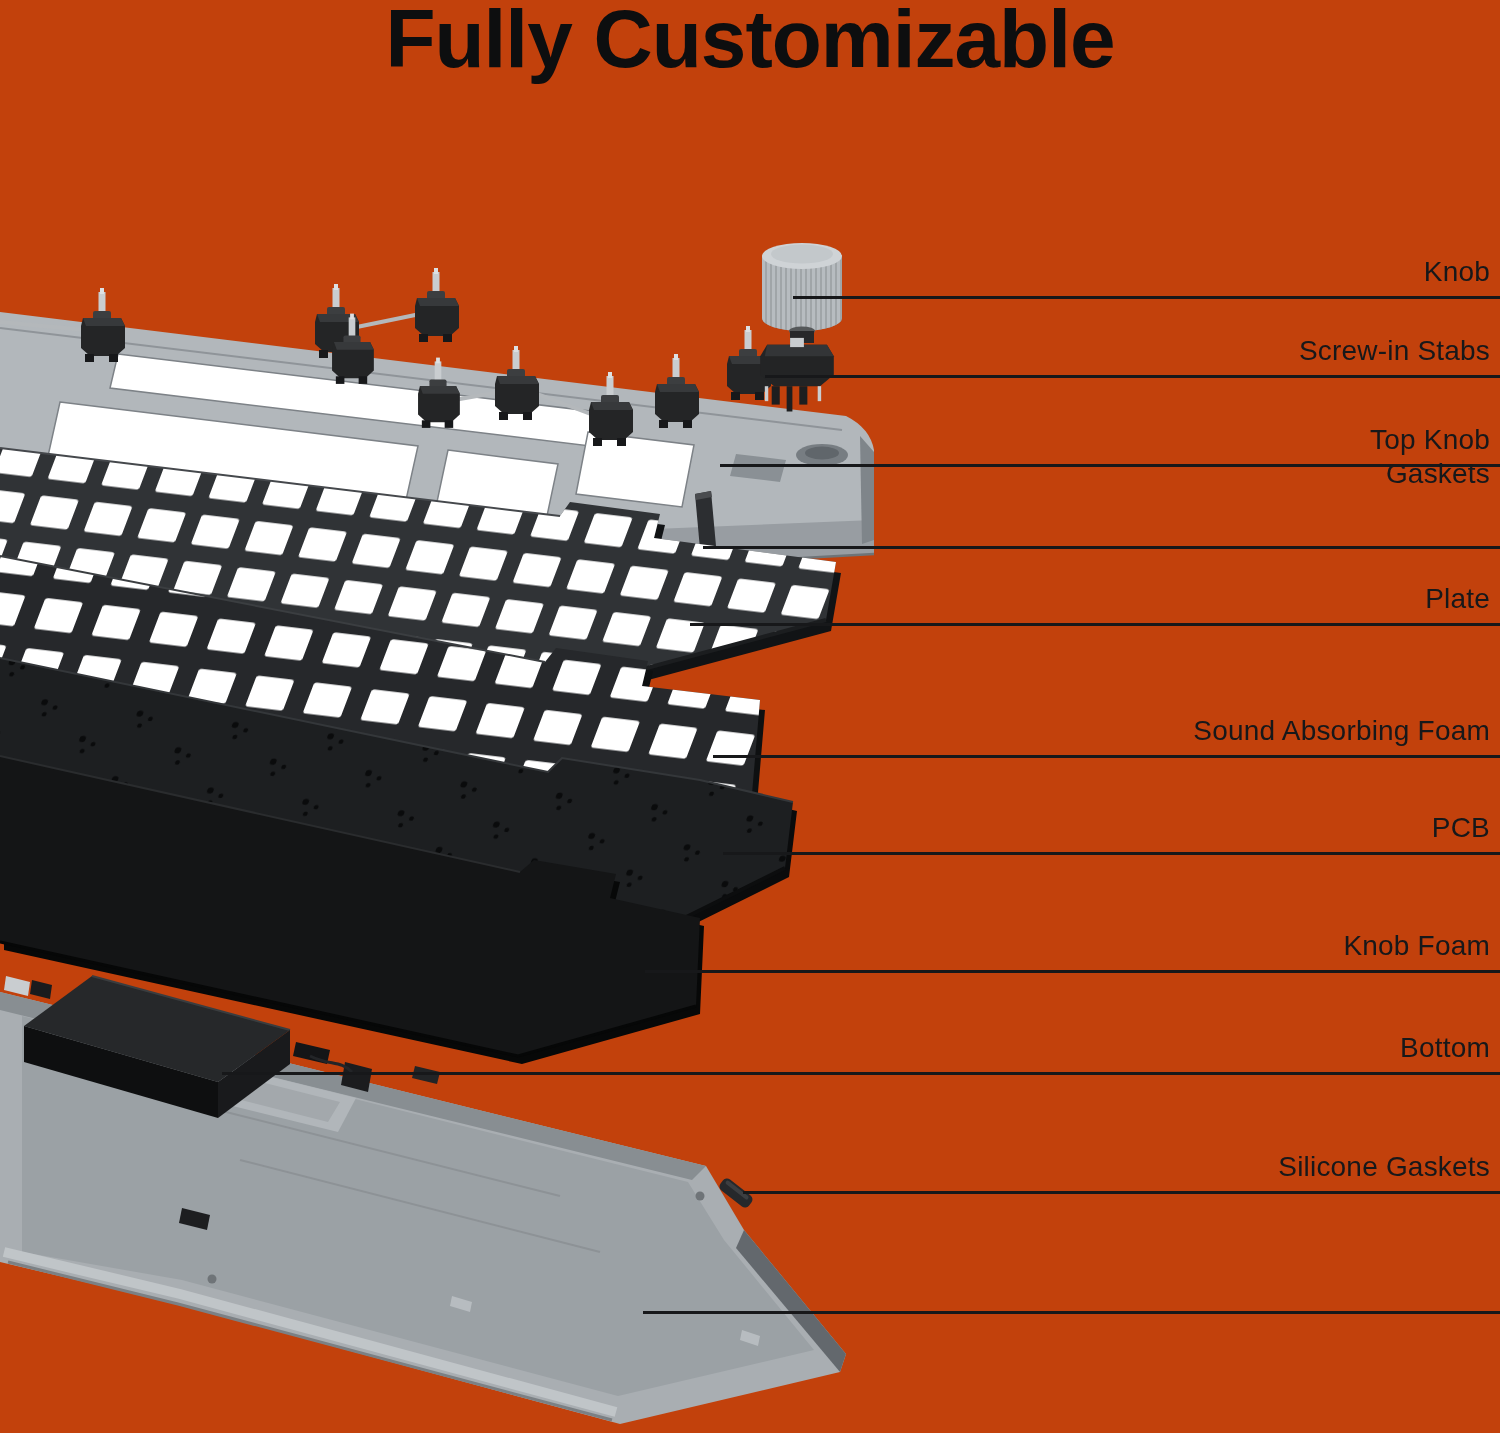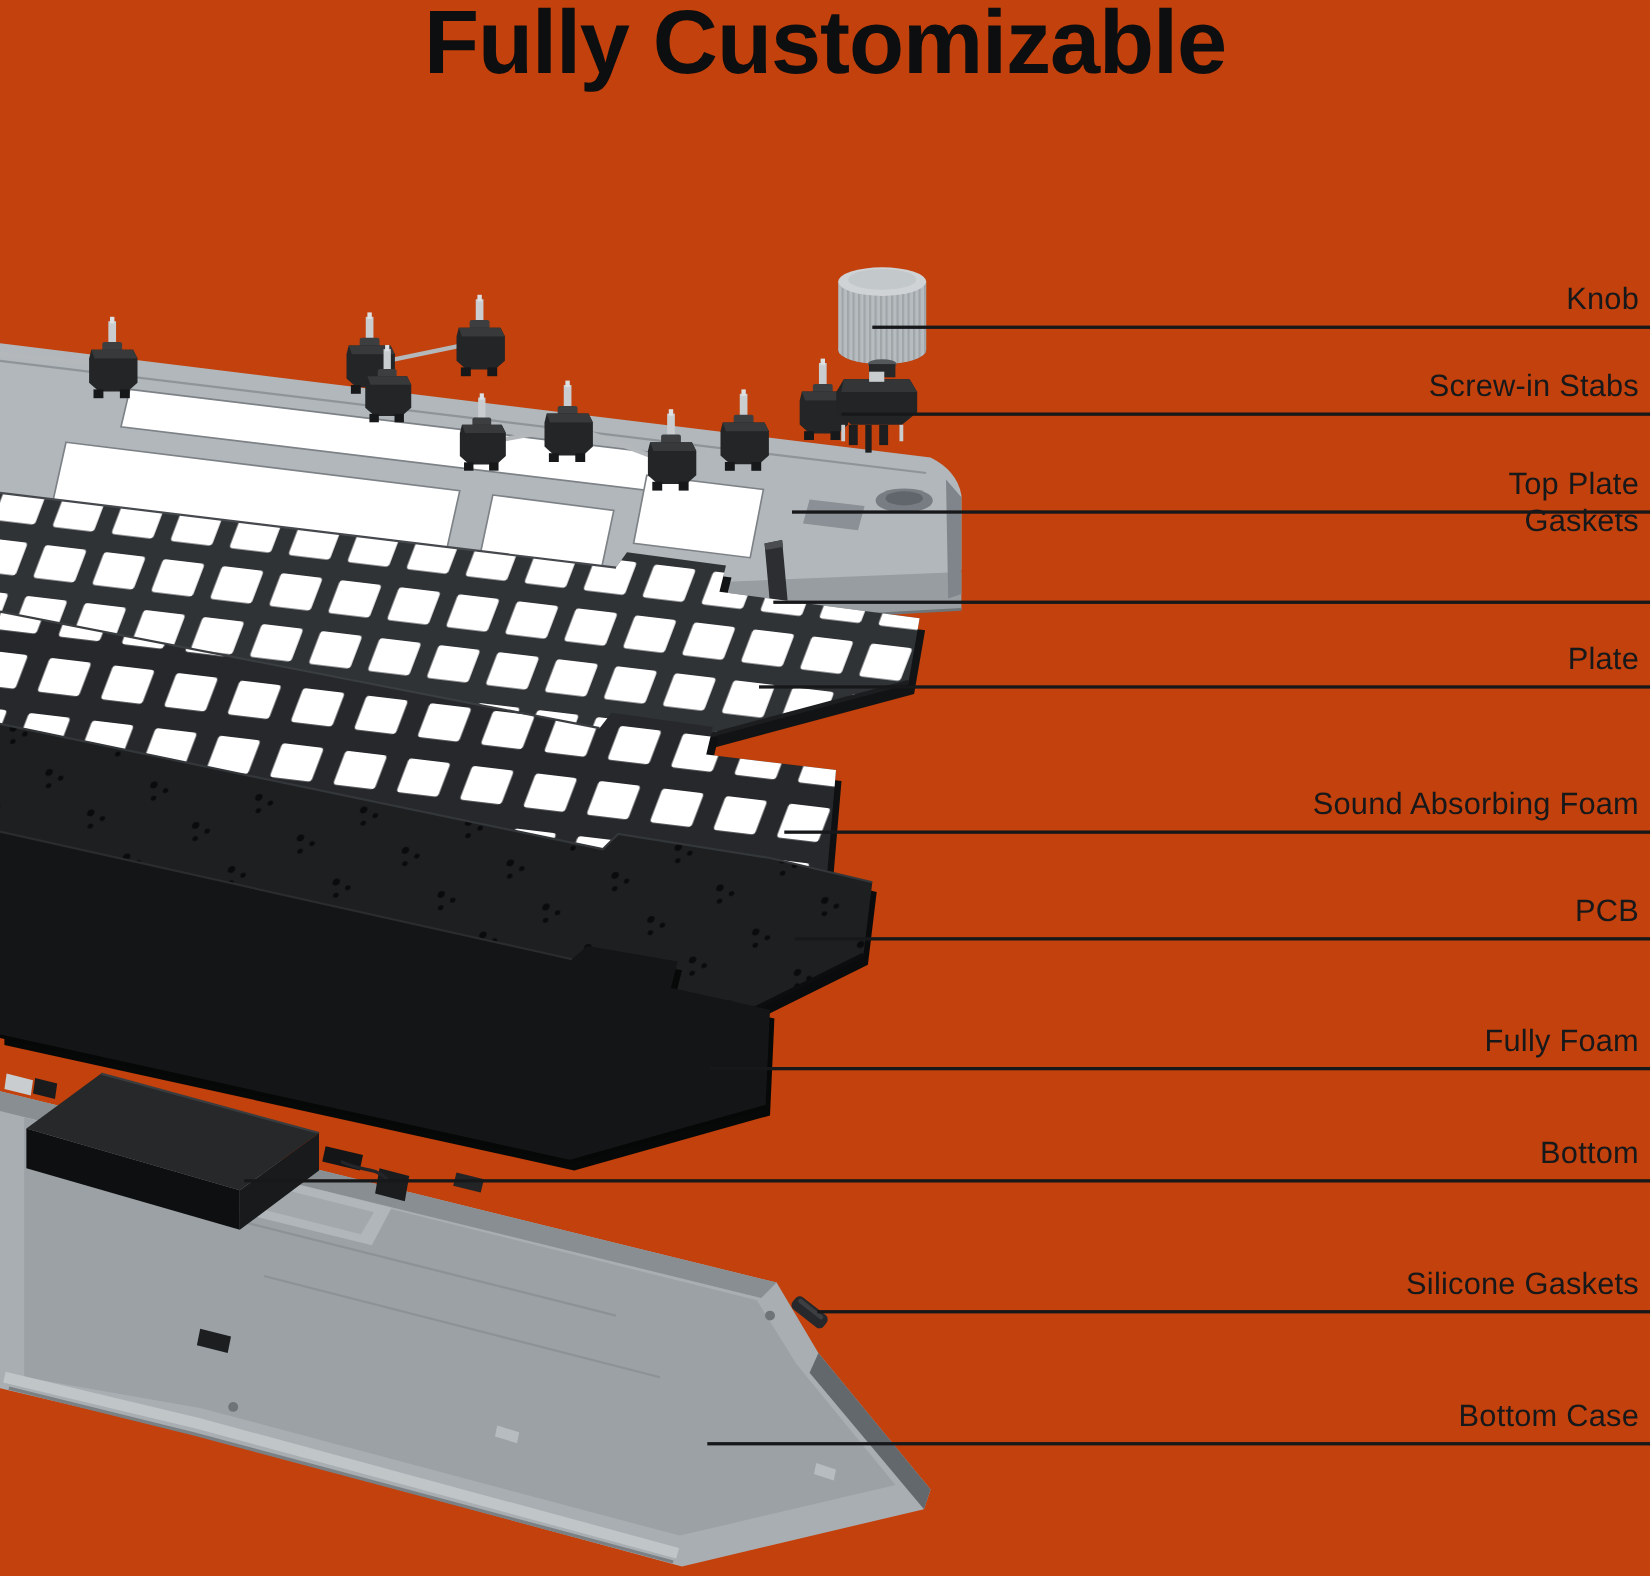--- a/index.html
+++ b/index.html
@@ -179,32 +179,31 @@
       <rect x="721" y="1188" width="28" height="4" rx="2" fill="#3c3e41"></rect>
     </g>
   </svg>
 
   <div id="label-layer">
       <div class="leader" style="top: 295.5px; left: 793px; width: 707px; background: rgb(23, 24, 26);"></div>
       <div class="diagram-label" style="bottom: 1147px; color: rgb(23, 24, 26);">Knob</div>
       <div class="leader" style="top: 374.5px; left: 765px; width: 735px; background: rgb(23, 24, 26);"></div>
       <div class="diagram-label" style="bottom: 1068px; color: rgb(23, 24, 26);">Screw-in Stabs</div>
       <div class="leader" style="top: 463.5px; left: 720px; width: 780px; background: rgb(23, 24, 26);"></div>
-      <div class="diagram-label" style="bottom: 979px; color: rgb(23, 24, 26);">Top Plate</div>
+      <div class="diagram-label" style="bottom: 979px; color: rgb(23, 24, 26);">Top Knob</div>
       <div class="leader" style="top: 545.5px; left: 703px; width: 797px; background: rgb(23, 24, 26);"></div>
       <div class="diagram-label" style="bottom: 945px; color: rgb(23, 24, 26);">Gaskets</div>
       <div class="leader" style="top: 622.5px; left: 690px; width: 810px; background: rgb(23, 24, 26);"></div>
       <div class="diagram-label" style="bottom: 820px; color: rgb(23, 24, 26);">Plate</div>
       <div class="leader" style="top: 754.5px; left: 713px; width: 787px; background: rgb(23, 24, 26);"></div>
       <div class="diagram-label" style="bottom: 688px; color: rgb(23, 24, 26); margin-top: 48px;">Sound Absorbing Foam</div>
       <div class="leader" style="top: 851.5px; left: 723px; width: 777px; background: rgb(23, 24, 26);"></div>
       <div class="diagram-label" style="bottom: 591px; color: rgb(23, 24, 26);">PCB</div>
       <div class="leader" style="top: 969.5px; left: 645px; width: 855px; background: rgb(23, 24, 26);"></div>
-      <div class="diagram-label" style="bottom: 473px; color: rgb(23, 24, 26);">Fully Foam</div>
+      <div class="diagram-label" style="bottom: 473px; color: rgb(23, 24, 26);">Knob Foam</div>
       <div class="leader" style="top: 1071.5px; left: 222px; width: 1278px; background: rgb(23, 24, 26);"></div>
       <div class="diagram-label" style="bottom: 371px; color: rgb(23, 24, 26);">Bottom</div>
       <div class="leader" style="top: 1190.5px; left: 743px; width: 757px; background: rgb(23, 24, 26);"></div>
       <div class="diagram-label" style="bottom: 252px; color: rgb(23, 24, 26);">Silicone Gaskets</div>
       <div class="leader" style="top: 1310.5px; left: 643px; width: 857px; background: rgb(23, 24, 26);"></div>
-      <div class="diagram-label" style="bottom: 132px; color: rgb(23, 24, 26);">Bottom Case</div>
     </div>
 
 </main>
 
 </body></html>

